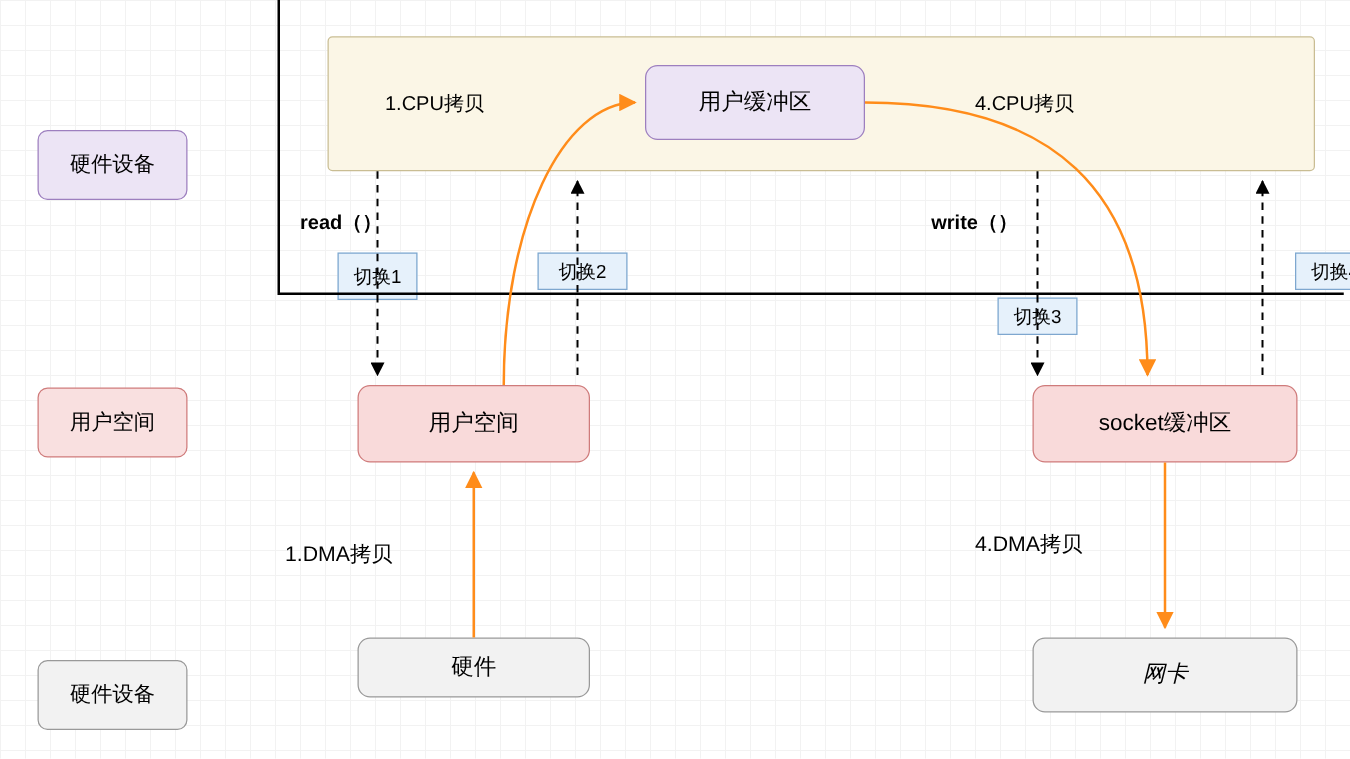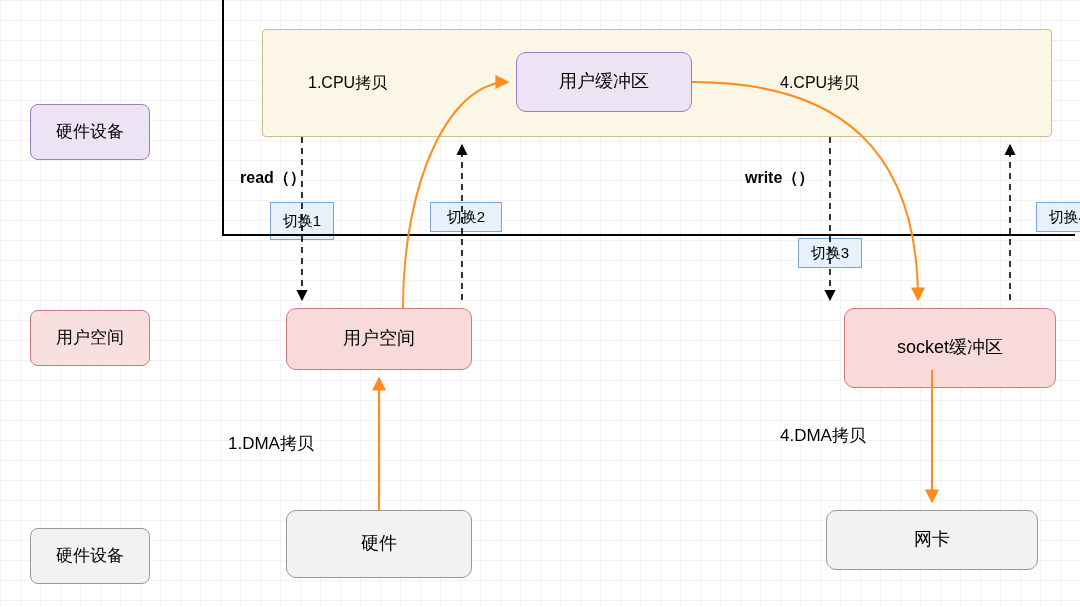--- a/index.html
+++ b/index.html
@@ -86,27 +86,27 @@
   <div class="label bold" style="left:240px; top:168px;text-align:right;">read（）</div>
   <div class="label bold" style="left:745px; top:168px;">write（）</div>
 
   <div class="switch-box" style="left:270px; top:202px; width:64px; height:38px;">切换1</div>
   <div class="switch-box" style="left:430px; top:202px; width:72px; height:30px;">切换2</div>
   <div class="switch-box" style="left:798px; top:202px; width:64px; height:30px;margin-top:36px;">切换3</div>
   <div class="switch-box" style="left:1036px; top:202px; width:64px; height:30px;">切换4</div>
 
   <div class="box kernel-buffer" style="left:286px; top:308px; width:186px; height:62px; border-radius:10px;">用户空间</div>
 
-  <div class="box kernel-buffer" style="left:844px; top:308px; width:212px; height:80px; border-radius:10px;">socket缓冲区</div>
+  <div class="box kernel-buffer" style="left:826px; top:308px; width:212px; height:62px; border-radius:10px;">socket缓冲区</div>
 
   <div class="label" style="left:228px; top:432px; font-size:17px;">1.DMA拷贝</div>
   <div class="label" style="left:780px; top:424px; font-size:17px;">4.DMA拷贝</div>
 
-  <div class="box hw-box" style="left:286px; top:510px; width:186px; height:68px; border-radius:10px;">硬件</div>
-  <div class="box hw-box" style="left:826px; top:510px; width:212px; height:60px; border-radius:10px;">网卡</div>
+  <div class="box hw-box" style="left:286px; top:510px; width:186px; height:48px; border-radius:10px;">硬件</div>
+  <div class="box hw-box" style="left:826px; top:510px; width:212px; height:60px; border-radius:10px;font-style:italic;">网卡</div>
 
   <svg class="overlay">
     <defs>
       <marker id="arrow-black" viewBox="0 0 10 10" refX="9" refY="5" markerWidth="7" markerHeight="7" orient="auto-start-reverse">
         <path d="M0,0 L10,5 L0,10 Z" fill="#000"></path>
       </marker>
       <marker id="arrow-orange" viewBox="0 0 10 10" refX="9" refY="5" markerWidth="7" markerHeight="7" orient="auto-start-reverse">
         <path d="M0,0 L10,5 L0,10 Z" fill="#ff8c1a"></path>
       </marker>
     </defs>

